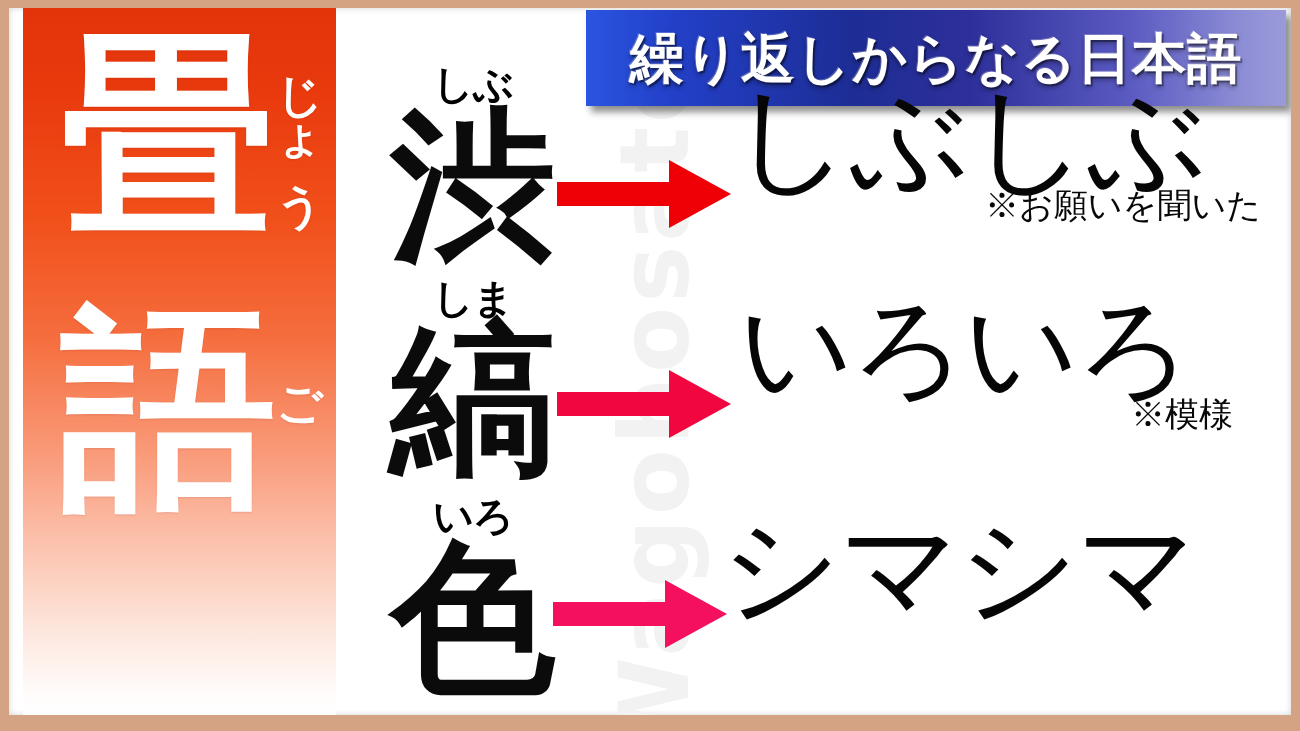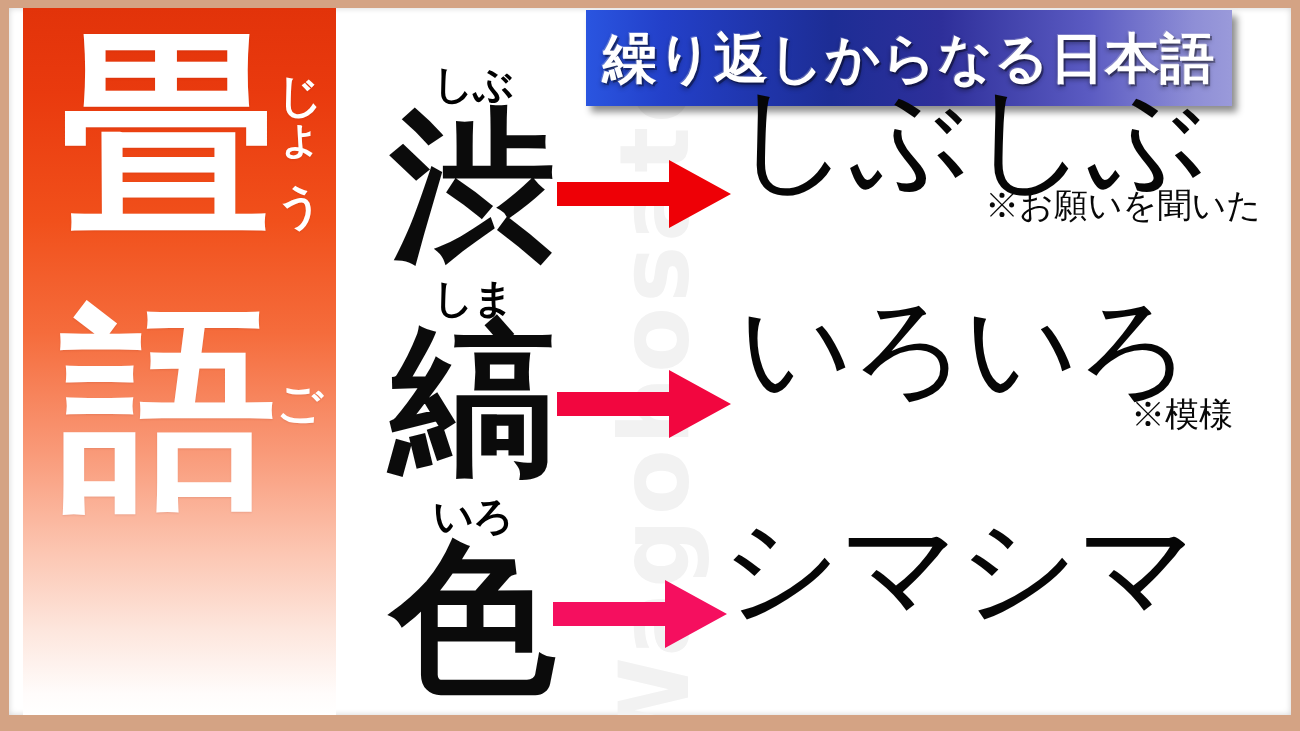--- a/index.html
+++ b/index.html
@@ -98,21 +98,21 @@
     text-shadow: 0 1px 2px rgba(120,20,0,0.12);
   }
   #vfuri-1 { left: 253px; top: 36px; }   
   #vfuri-2 { left: 253px; top: 350px; }  
 
   
   #banner {
     position: absolute;
     left: 577px;
     top: 2px;
-    width: 646px;
+    width: 700px;
     height: 96px;
     background: linear-gradient(to right,
         #2a55e0 0%,
         #2340c9 12%,
         #1d2d95 38%,
         #2e2f9a 55%,
         #5b5bc2 78%,
         #8e8ed6 94%,
         #9a9ada 100%);
     box-shadow: 5px 6px 7px rgba(0,0,0,0.45);

